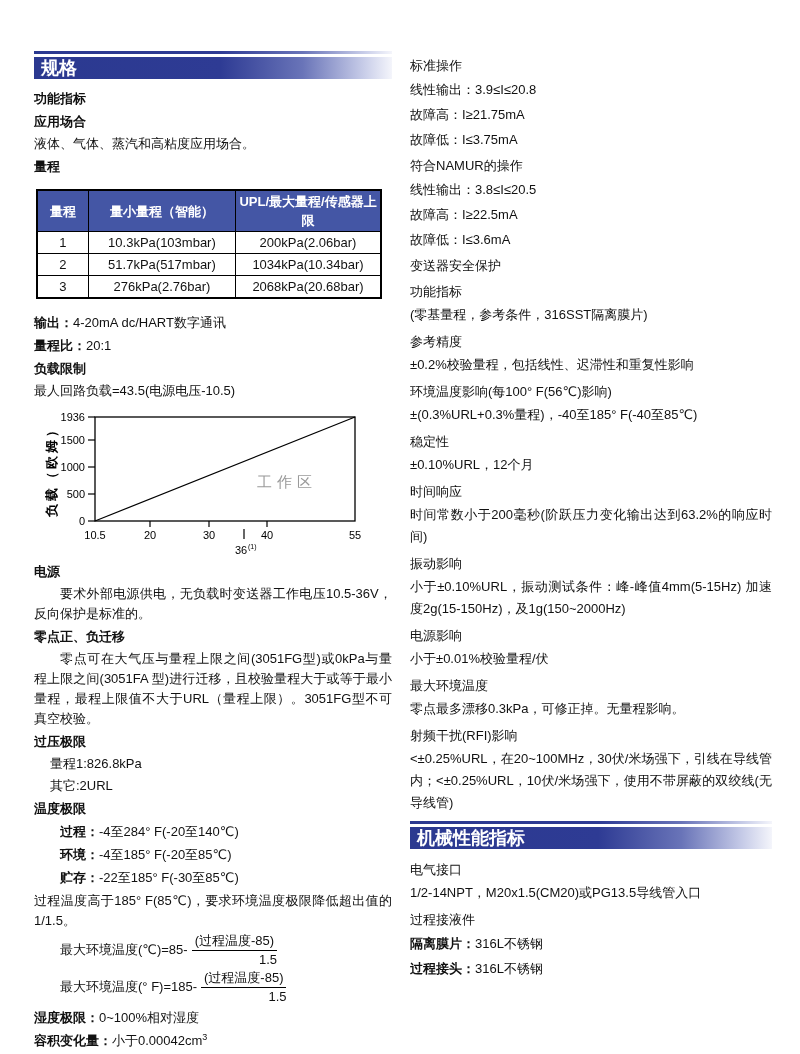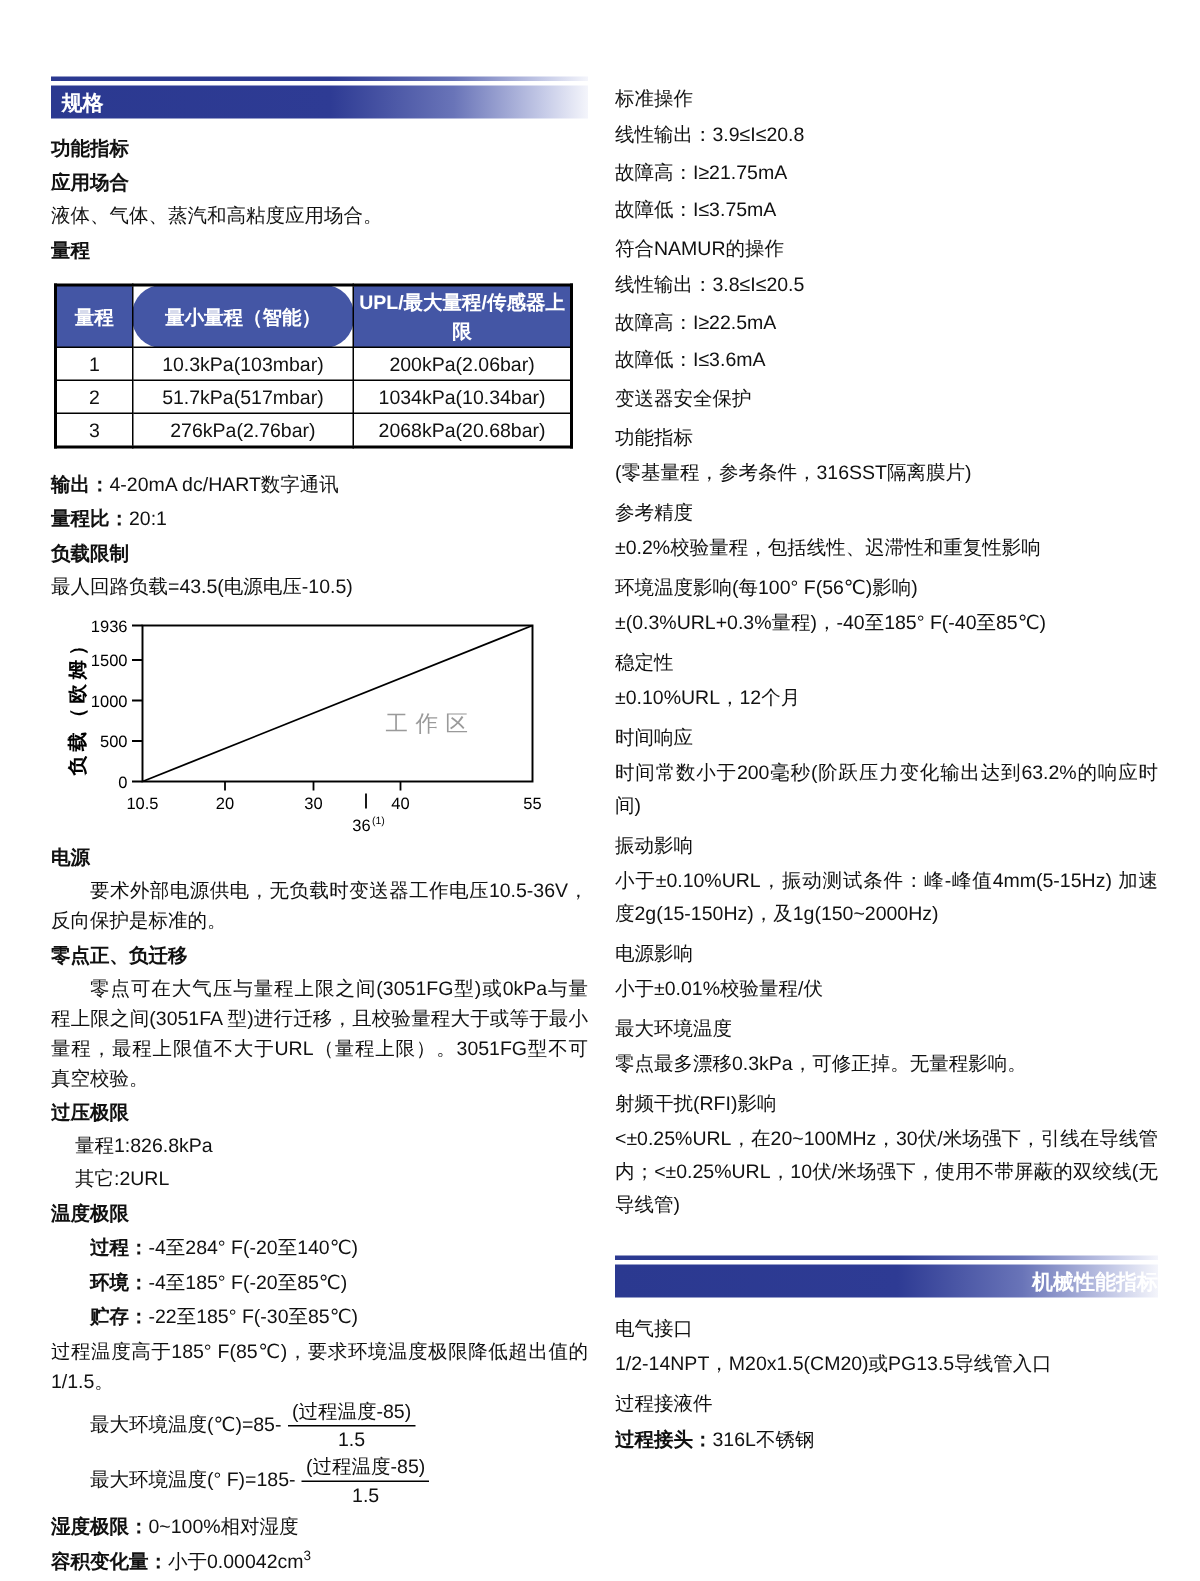--- a/index.html
+++ b/index.html
@@ -11,21 +11,21 @@
     font-size:13px; line-height:20px;
     padding:50px 28px 0 34px;
   }
   .cols { display:flex; gap:18px; }
   .col-left  { width:358px; flex:0 0 358px; }
   .col-right { width:362px; flex:0 0 362px; }
 
   .sectionbar {
     position:relative; height:22px; line-height:22px; margin:7px 0 10px 0;
     background:linear-gradient(to right,#2B3990 0%,#2E3B94 52%,#6974B8 75%,#C7CCE8 92%,#F4F5FB 100%);
-    color:#fff; font-weight:bold; font-size:14px; padding-left:7px;
+    color:#fff; font-weight:bold; font-size:18px; padding-left:7px;
   }
   .sectionbar::before {
     content:""; position:absolute; left:0; right:0; top:-6px; height:3px;
     background:linear-gradient(to right,#2B3990 0%,#2E3B94 52%,#6974B8 75%,#C7CCE8 92%,#F4F5FB 100%);
   }
   .h  { font-weight:bold; margin:6px 0 2px 0; }
   .h2 { font-weight:bold; margin:3px 0 2px 0; }
   .p  { margin:1px 0 2px 0; text-align:justify; }
   .pind { text-indent:2em; }
   .kv { margin:3px 0; }
@@ -37,27 +37,27 @@
   table.range {
     border-collapse:collapse; margin:12px 0 14px 2px; width:346px;
     border:2px solid #000; font-size:13px;
   }
   table.range th, table.range td {
     border:1px solid #000; text-align:center; padding:1px 3px; line-height:19px;
   }
   table.range th { background:#4456A5; color:#fff; font-weight:bold; }
   table.range td { background:#fff; }
   table.range .c0 { width:52px; }
-  table.range .c1 { width:148px;border-radius:20px; }
+  table.range .c1 { width:148px; }
   table.range .c2 { width:146px; }
 
   .chartwrap { margin:6px 0 2px 6px; }
   .chartwrap svg { display:block; }
 
-  .frac { display:inline-block; text-align:center; vertical-align:middle; line-height:16px; margin-left:4px; }
+  .frac { display:inline-block; text-align:right; vertical-align:middle; line-height:16px; margin-left:4px; }
   .frac .num { display:block; border-bottom:1px solid #000; padding:0 3px 1px 3px; }
   .frac .den { display:block; padding-top:1px; }
   .formula { margin:2px 0; }
 
   .rline { margin:3px 0 4px 0; line-height:21px; }
   .rh { font-weight:normal; margin:5px 0 2px 0; line-height:21px; }
   .rp { margin:1px 0 3px 0; text-align:justify; line-height:22px; }
 </style>
 </head>
 <body>
@@ -230,28 +230,31 @@
 
       <div class="rh">电源影响</div>
       <div class="rp">小于±0.01%校验量程/伏</div>
 
       <div class="rh">最大环境温度</div>
       <div class="rp">零点最多漂移0.3kPa，可修正掉。无量程影响。</div>
 
       <div class="rh">射频干扰(RFI)影响</div>
       <div class="rp">&lt;±0.25%URL，在20~100MHz，30伏/米场强下，引线在导线管内；&lt;±0.25%URL，10伏/米场强下，使用不带屏蔽的双绞线(无导线管)</div>
 
-      <div class="sectionbar" style="margin-top:29px;text-align:right;">
+      <div class="sectionbar" style="margin-top:13px;">
         <span>机械性能指标</span>
       </div>
 
       <div class="rh" style="">电气接口</div>
       <div class="rp">1/2-14NPT，M20x1.5(CM20)或PG13.5导线管入口</div>
 
       <div class="rh">过程接液件</div>
       <div class="rline">
+        <span class="b" style="font-weight:bold">隔离膜片：</span><span>316L不锈钢</span>
+      </div>
+      <div class="rline">
         <span style="font-weight:bold">过程接头：</span><span>316L不锈钢</span>
       </div>
 
     </div>
 
   </div>
 </div>
 
 </body></html>

